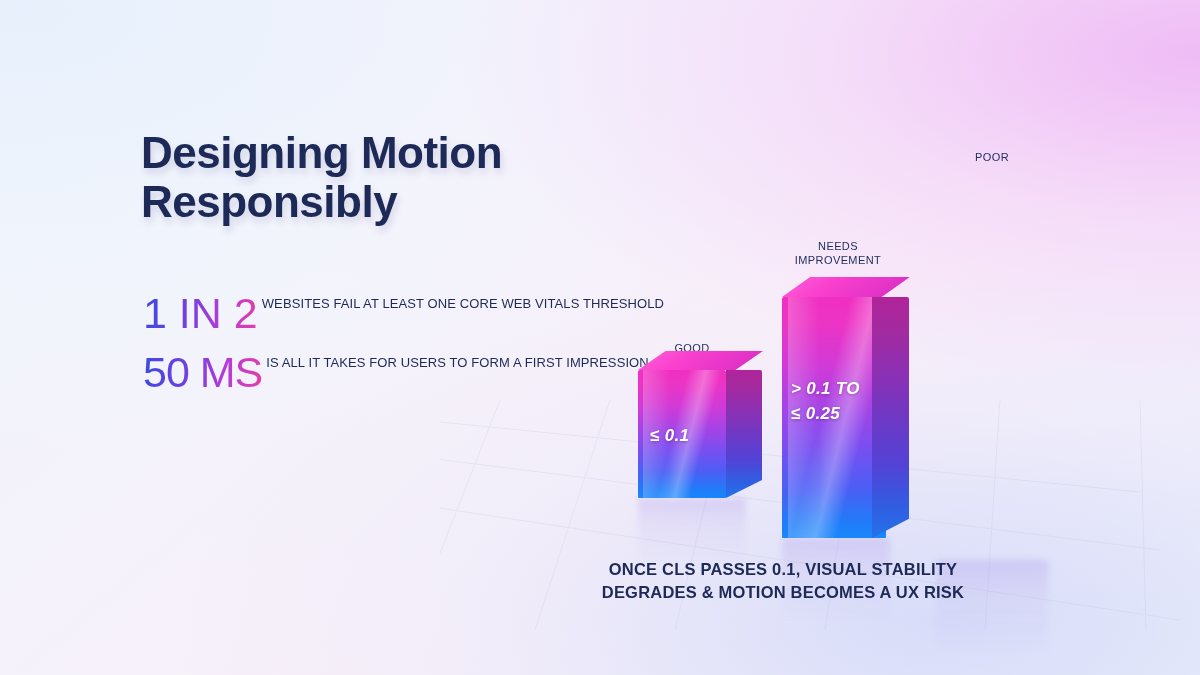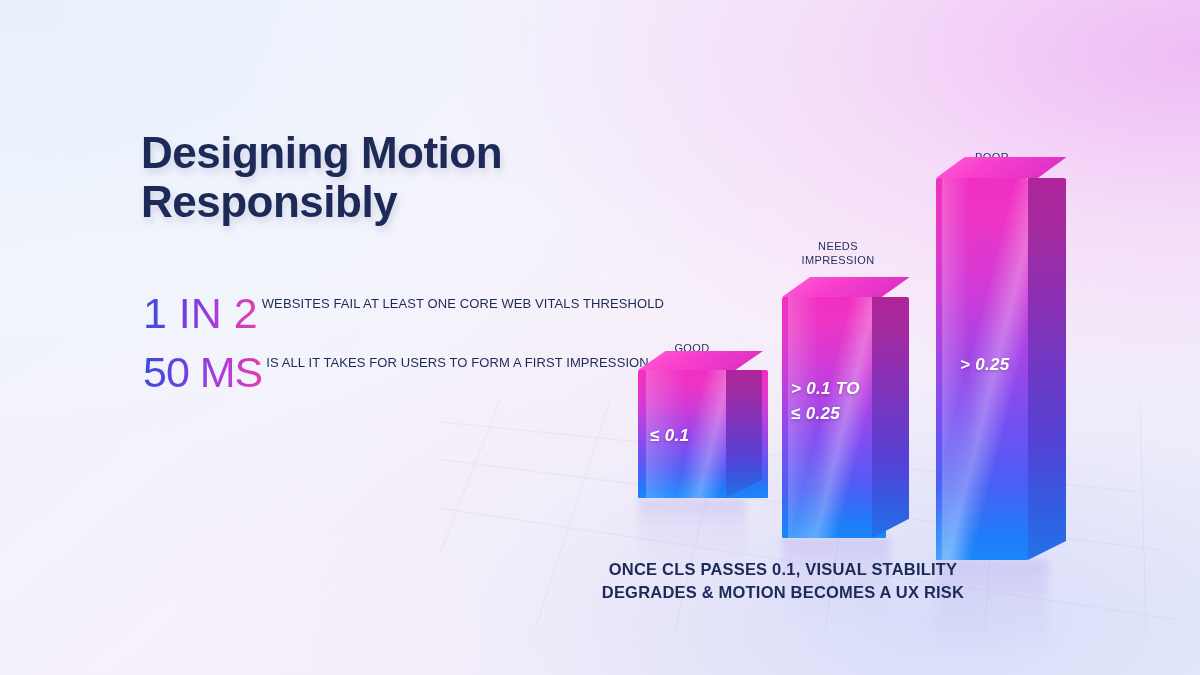--- a/index.html
+++ b/index.html
@@ -139,60 +139,49 @@
 
   <div class="chart">
 
     <div class="reflect" style="left:638px;top:498px;width:108px;height:70px;"></div>
     <div class="reflect" style="left:782px;top:538px;width:108px;height:86px;"></div>
     <div class="reflect" style="left:936px;top:560px;width:112px;height:96px;"></div>
 
     <div class="bar-label" style="left:633px;top:342px;width:118px;">
       <div>GOOD</div>
     </div>
-    <div class="bar" style="left:638px;top:370px;width:88px;height:128px;padding-left:42px;">
+    <div class="bar" style="left:638px;top:370px;width:88px;height:128px;">
       <div class="top" style="left:0;top:-19px;width:88px;height:19px;
                   clip-path:polygon(0% 100%, 22% 0%, 100% 0%, 78% 100%);
                   transform:translateX(0px) scaleX(1.42);transform-origin:left top;"></div>
       <div class="front"></div>
       <div class="glow"></div>
       <div class="side" style="left:88px;width:36px;clip-path:polygon(0% 0%, 100% -14%, 100% 86%, 0% 100%);"></div>
       <div class="bar-value" style="left:12px;top:54px;width:72px;">
         <div>≤ 0.1</div>
       </div>
     </div>
 
     <div class="bar-label" style="left:768px;top:240px;width:140px;">
       <div>NEEDS</div>
-      <div>IMPRESSION</div>
+      <div>IMPROVEMENT</div>
     </div>
     <div class="bar" style="left:782px;top:297px;width:104px;height:241px;">
       <div class="top" style="left:0;top:-20px;width:90px;height:20px;
                   clip-path:polygon(0% 100%, 22% 0%, 100% 0%, 78% 100%);
                   transform:scaleX(1.42);transform-origin:left top;"></div>
       <div class="front"></div>
       <div class="glow"></div>
       <div class="side" style="left:90px;width:37px;clip-path:polygon(0% 0%, 100% -8%, 100% 92%, 0% 100%);"></div>
       <div class="bar-value" style="left:9px;top:80px;width:76px;">
         <div>&gt; 0.1 TO</div>
         <div>≤ 0.25</div>
       </div>
     </div>
 
     <div class="bar-label" style="left:930px;top:151px;width:124px;">
       <div>POOR</div>
     </div>
-    <div class="bar" style="left:936px;top:178px;width:92px;height:382px;">
-      <div class="top" style="left:0;top:-21px;width:92px;height:21px;
-                  clip-path:polygon(0% 100%, 22% 0%, 100% 0%, 78% 100%);
-                  transform:scaleX(1.42);transform-origin:left top;"></div>
-      <div class="front"></div>
-      <div class="glow"></div>
-      <div class="side" style="left:92px;width:38px;clip-path:polygon(0% 0%, 100% -5%, 100% 95%, 0% 100%);"></div>
-      <div class="bar-value" style="left:24px;top:175px;width:76px;">
-        <div>&gt; 0.25</div>
-      </div>
-    </div>
   </div>
 
   <div class="caption">ONCE CLS PASSES 0.1, VISUAL STABILITY DEGRADES &amp; MOTION BECOMES A UX RISK</div>
 
 </div>
 
 </body></html>

